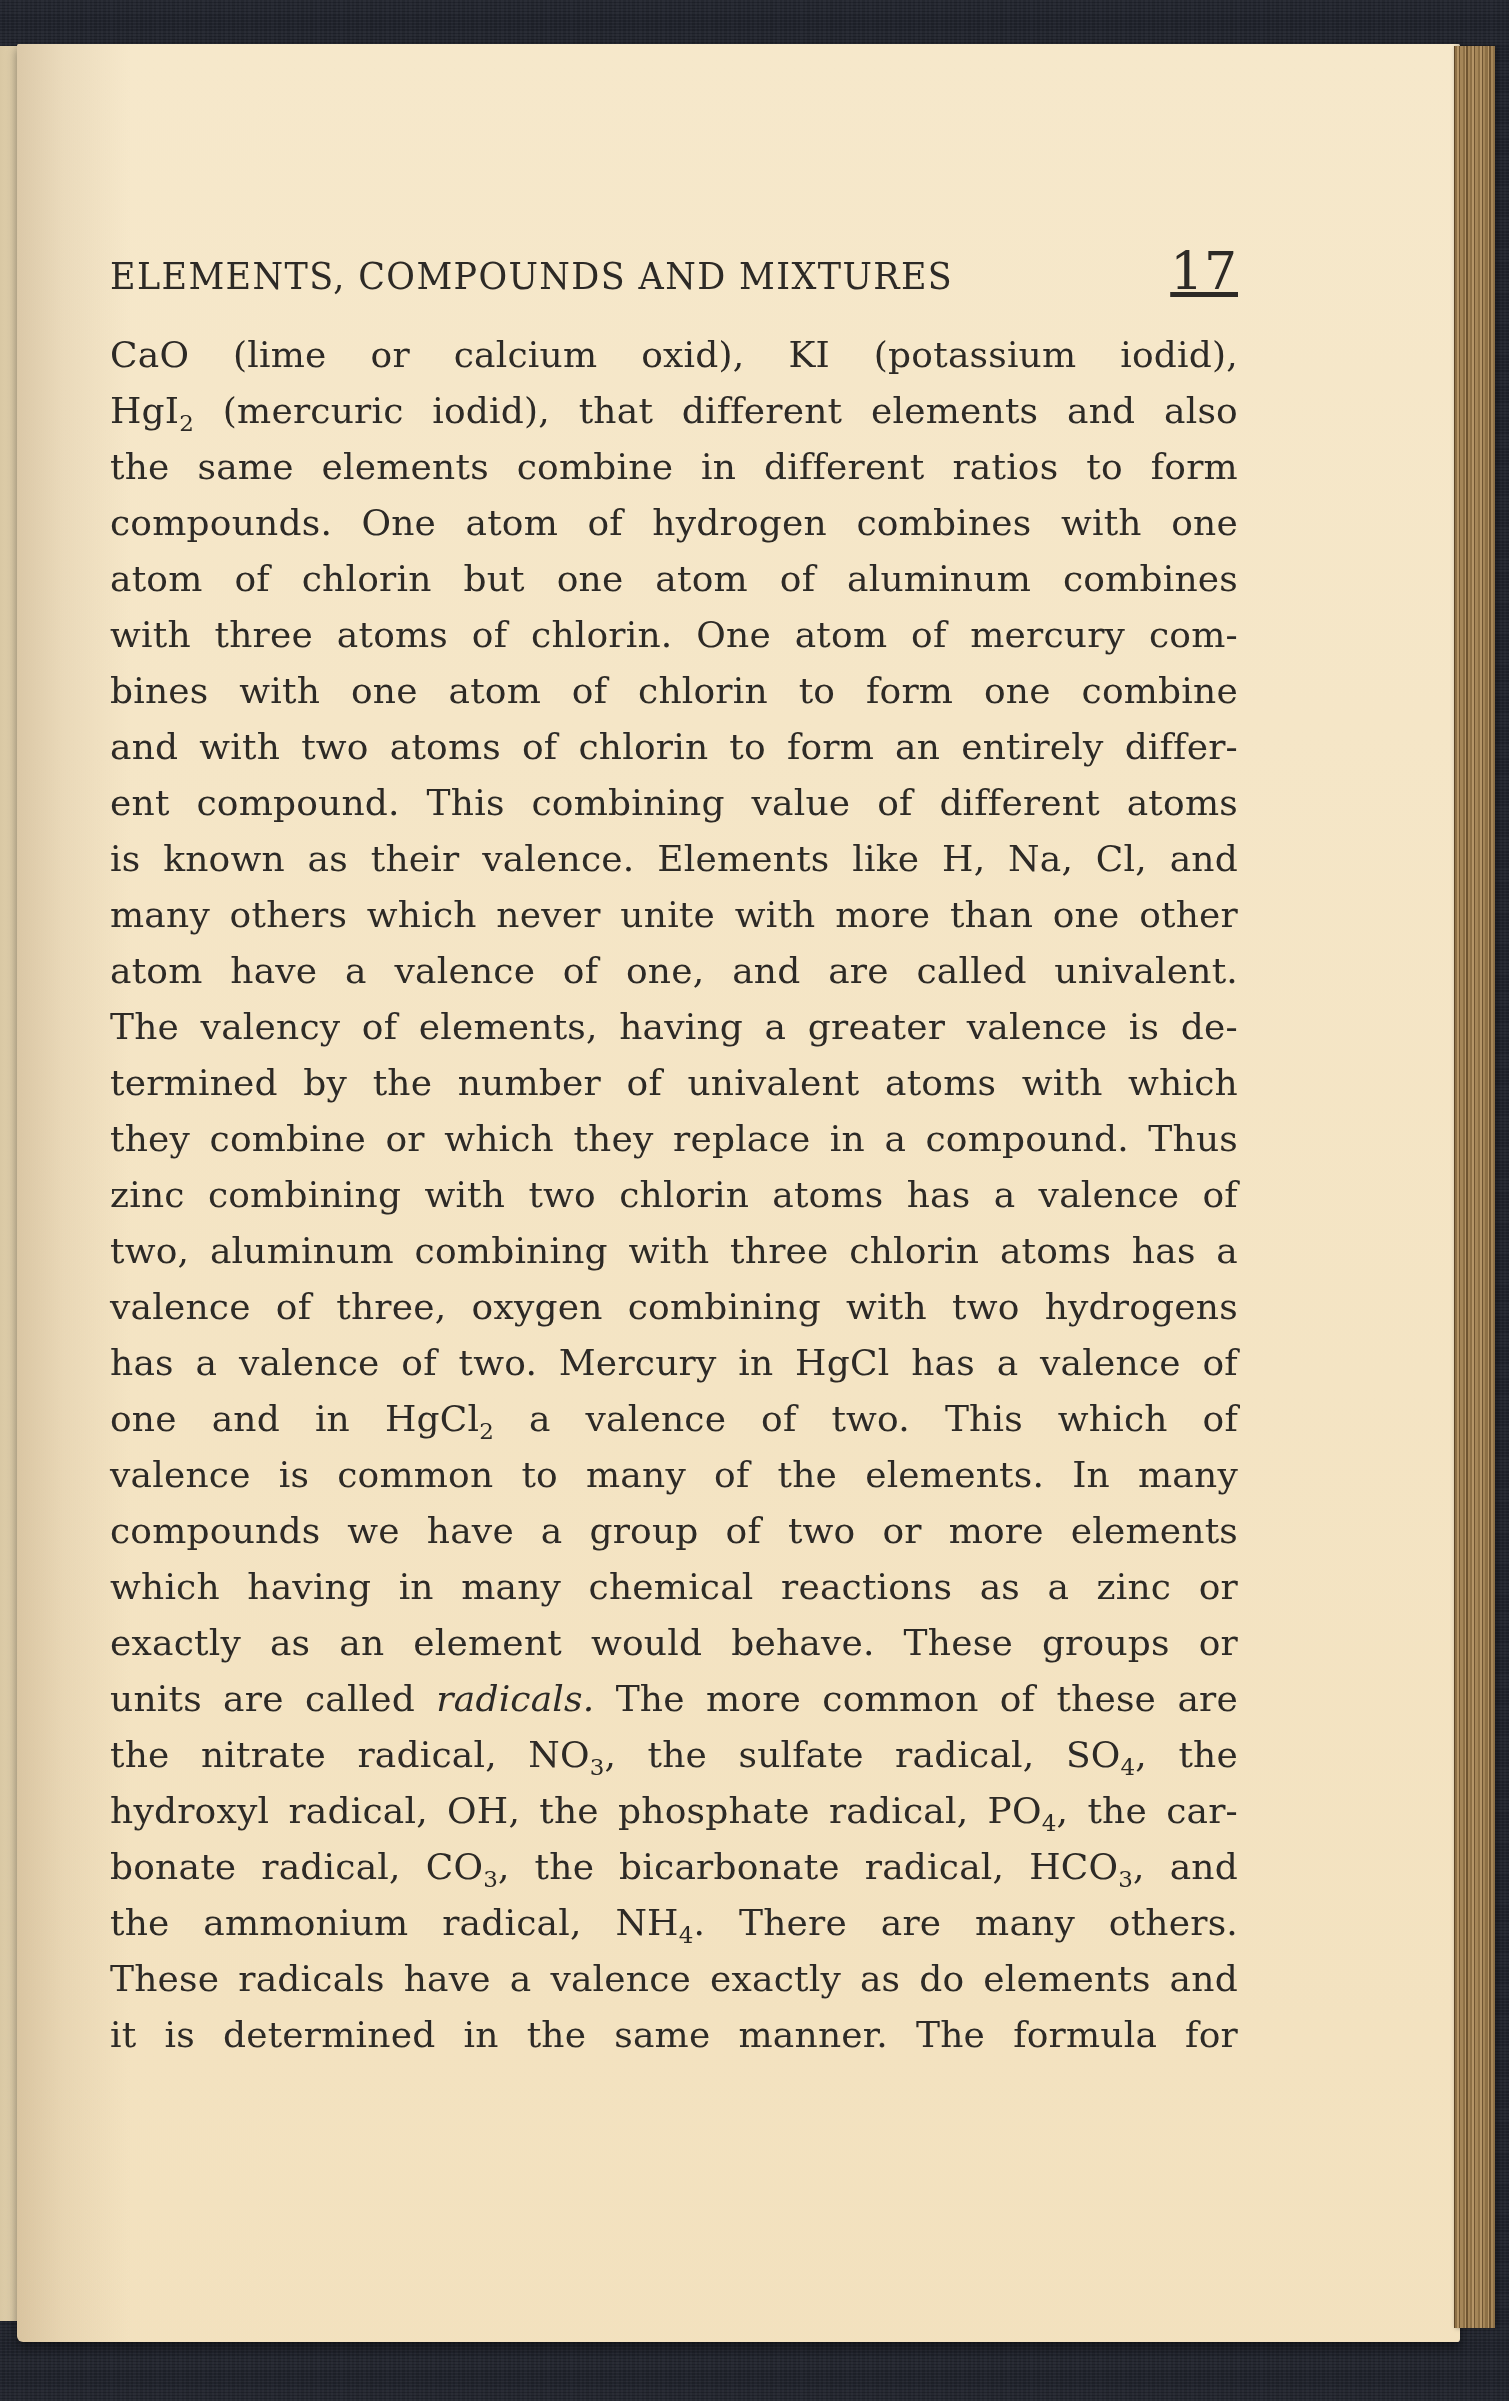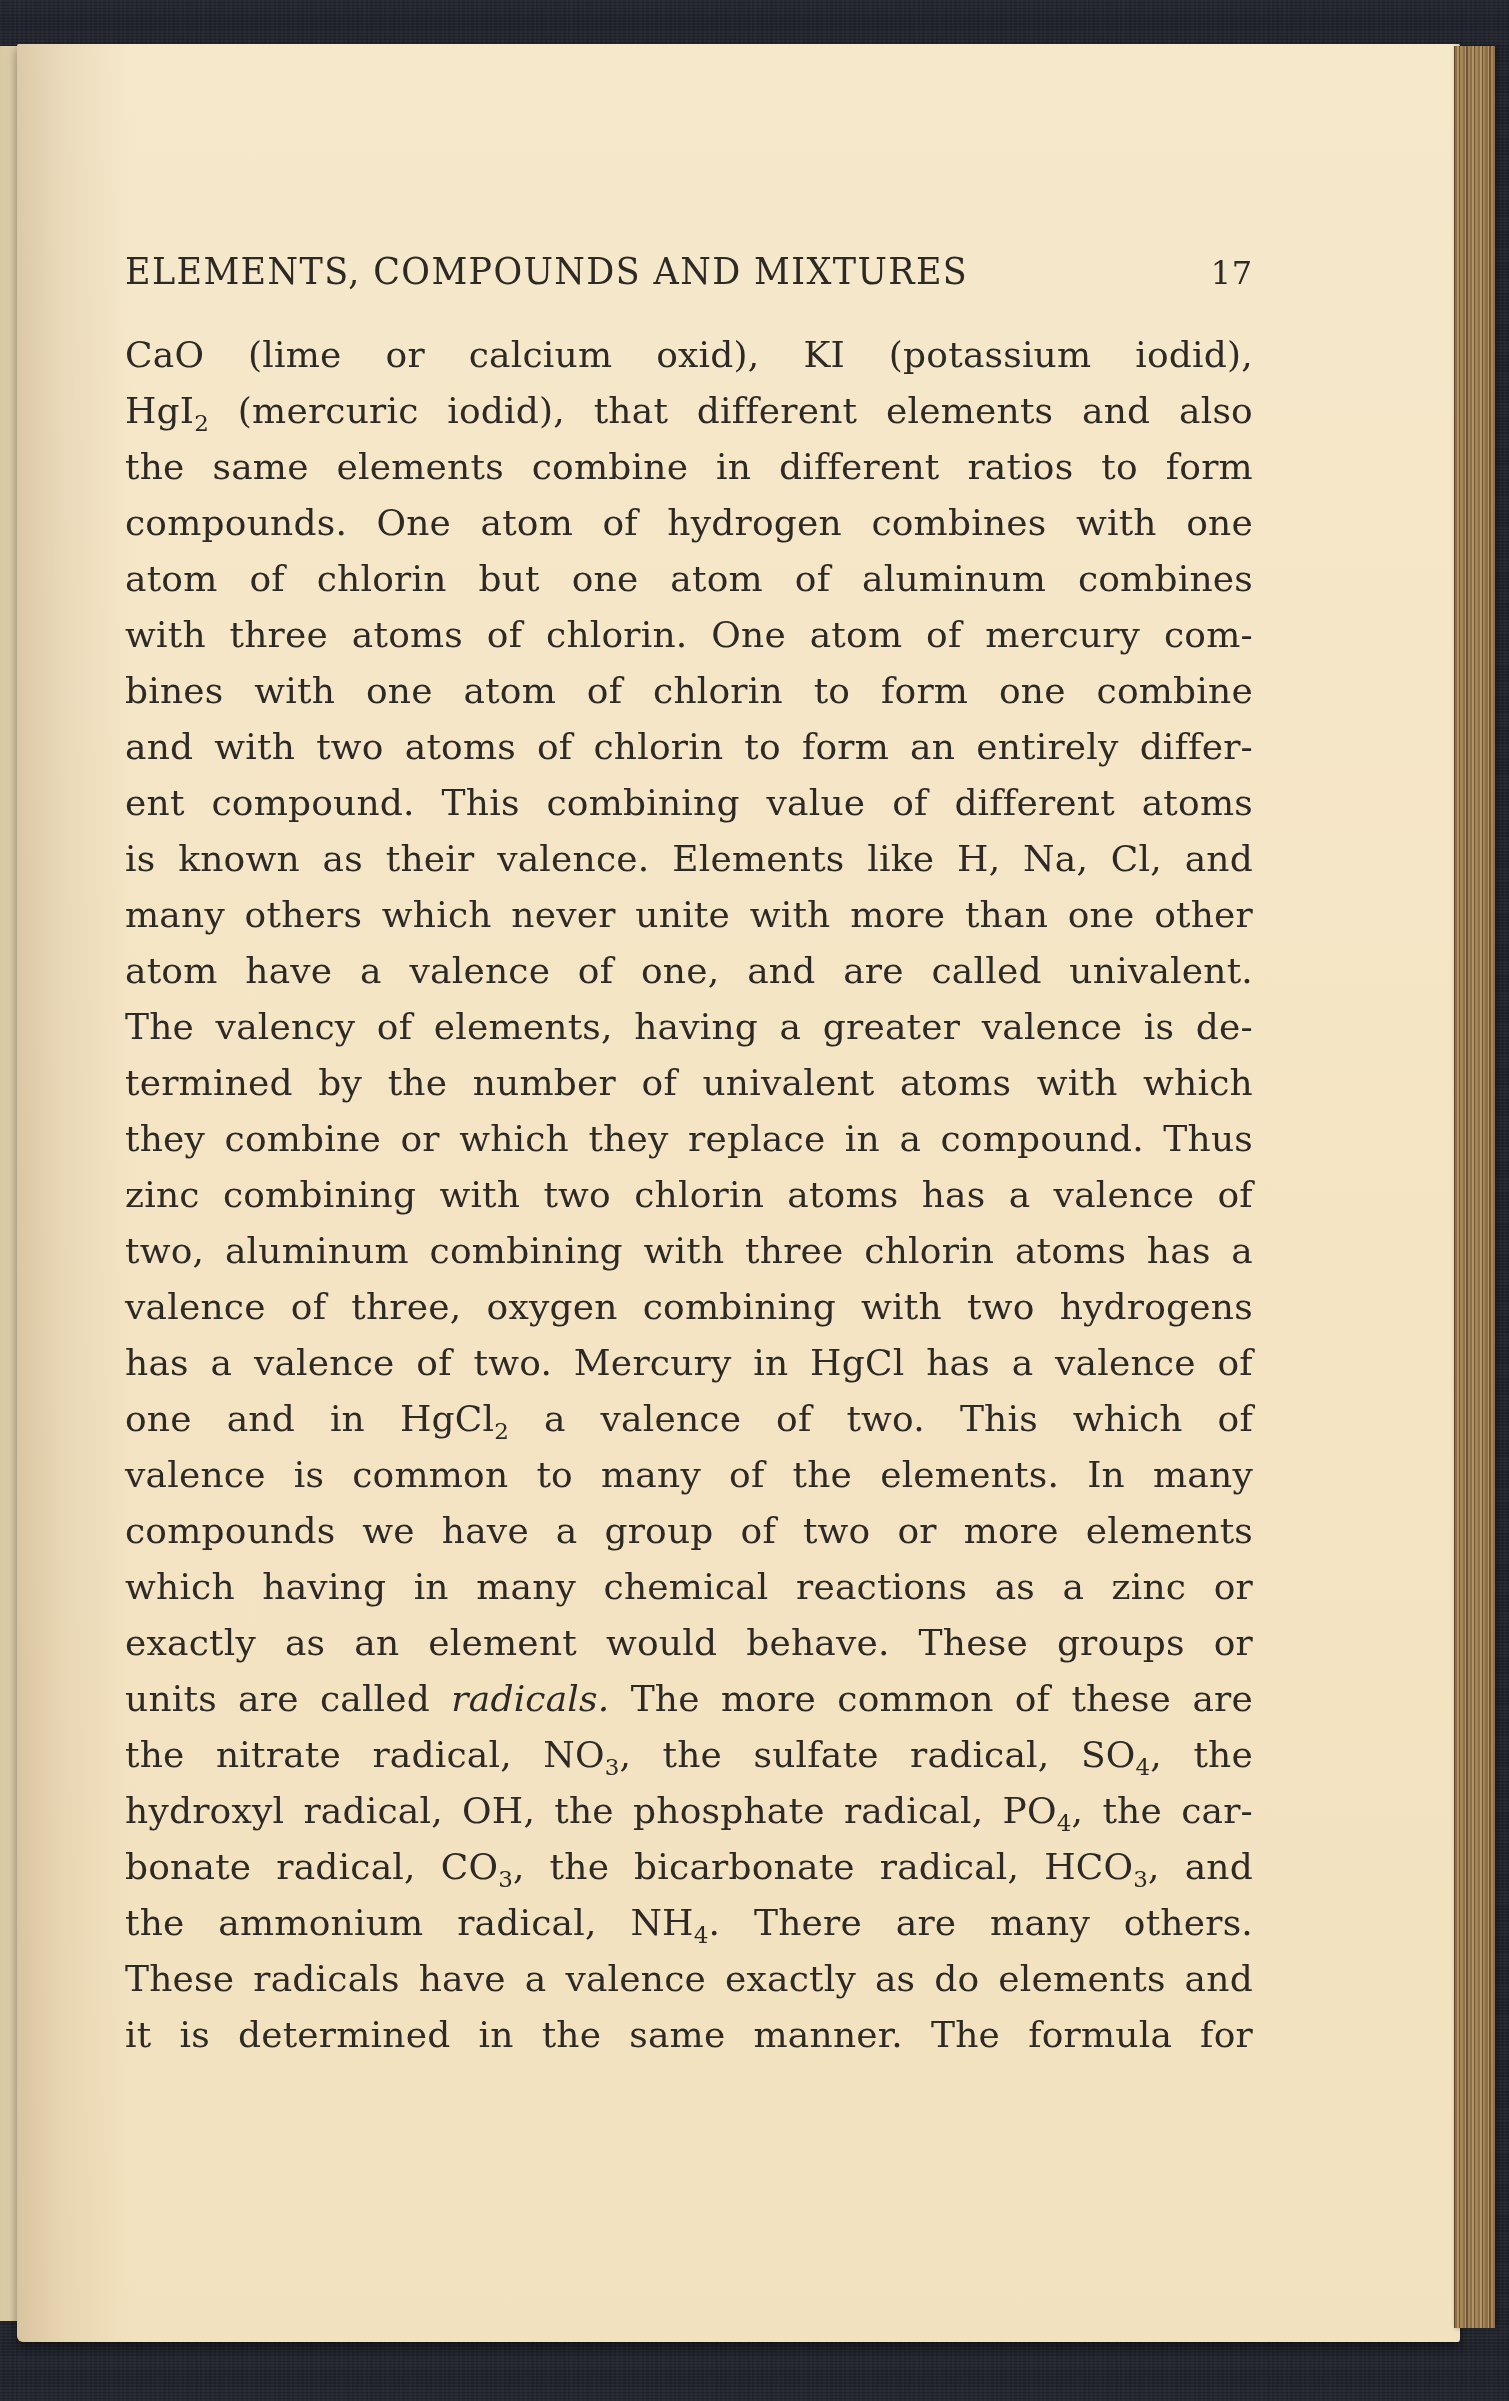--- a/index.html
+++ b/index.html
@@ -24,31 +24,31 @@
     border-radius: 1.5px 1.5px 3.1px 6.1px;
     box-shadow: 0 4.6px 10.7px rgba(0,0,0,0.45);
   }
   .page-edge {
     position: absolute; left: 1454px; top: 46px; width: 40px; height: 2282px;
     background: repeating-linear-gradient(90deg, #8d7046 0 2.3px, #b59567 2.3px 3.8px, #6f5532 3.8px 5.3px, #a58658 5.3px 7.6px);
     border-left: 1.5px solid #5e4628;
     box-shadow: 1.5px 0 4.6px rgba(0,0,0,0.4);
   }
   .text-block {
-    position: absolute; left: 125px; top: 243px; width: 1128px;
+    position: absolute; left: 110px; top: 243px; width: 1128px;
     font-family: "DejaVu Serif", "Liberation Serif", serif;
     color: #2d2a26;
   }
   .running-head {
     display: flex; justify-content: space-between; align-items: baseline;
     font-size: 38px; letter-spacing: 0.8px; line-height: 56px; height: 56px;
     margin-bottom: 27.5px;
   }
   .running-title { letter-spacing: 1.5px; transform: scaleX(0.92); transform-origin: left; white-space: nowrap; }
-  .page-number { font-size: 32px; }
+  .page-number { font-size: 52px; text-decoration: underline; }
   .line {
     font-size: 36px; line-height: 56px; height 56px;
     text-align: justify; text-align-last: justify;
     white-space: nowrap; overflow: visible;
     display: flex; justify-content: space-between;
     letter-spacing: 0.2px;
   }
   .line span.w { display: inline-block; }
   sub { font-size: 23px; vertical-align: -7.6px; line-height: 0; }
   em { font-style: italic; }

